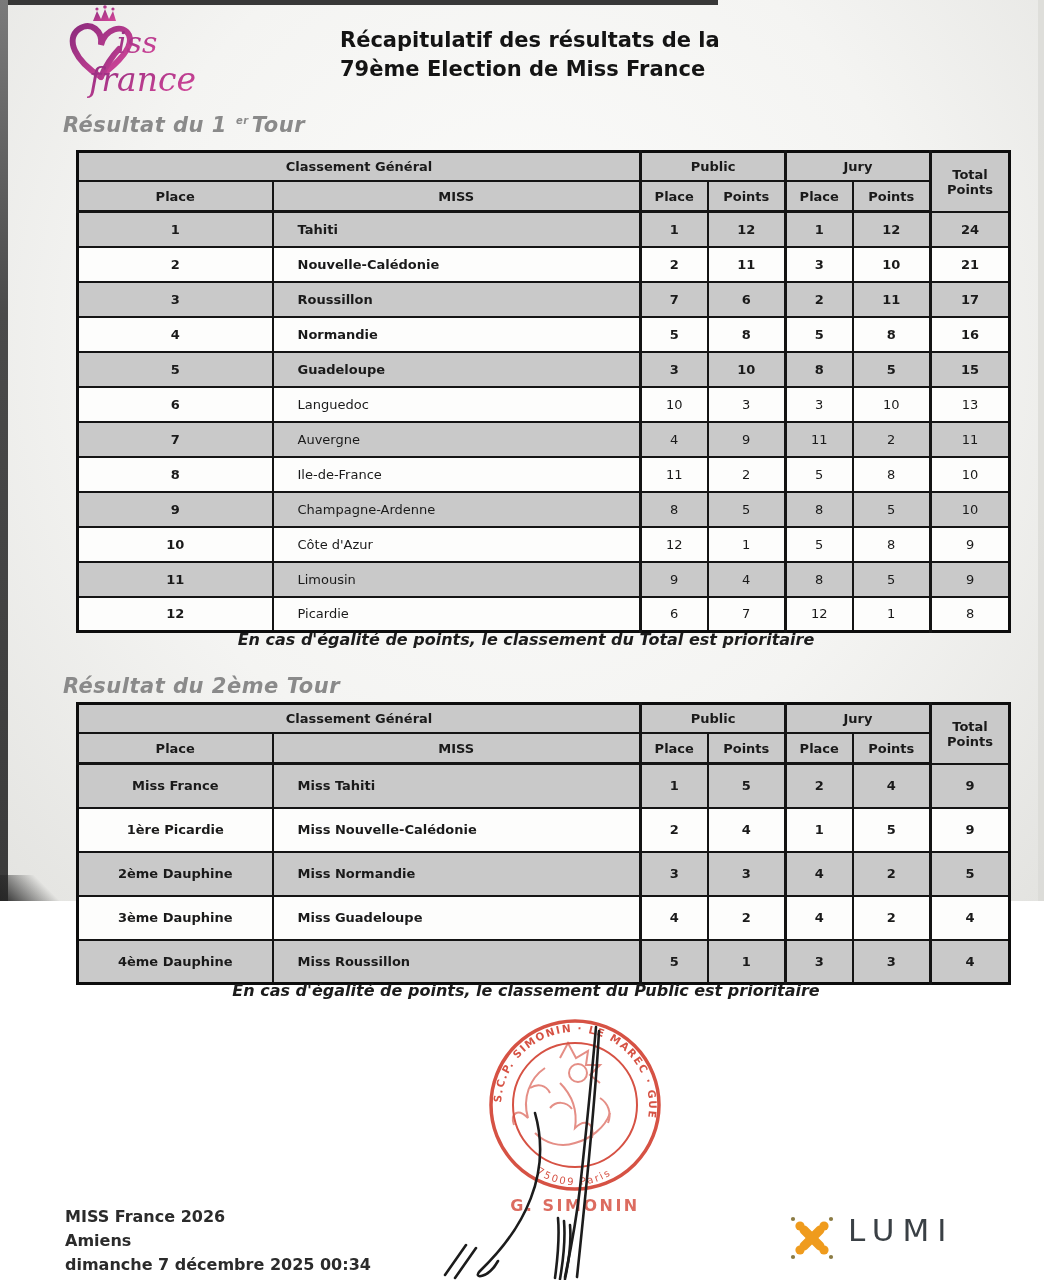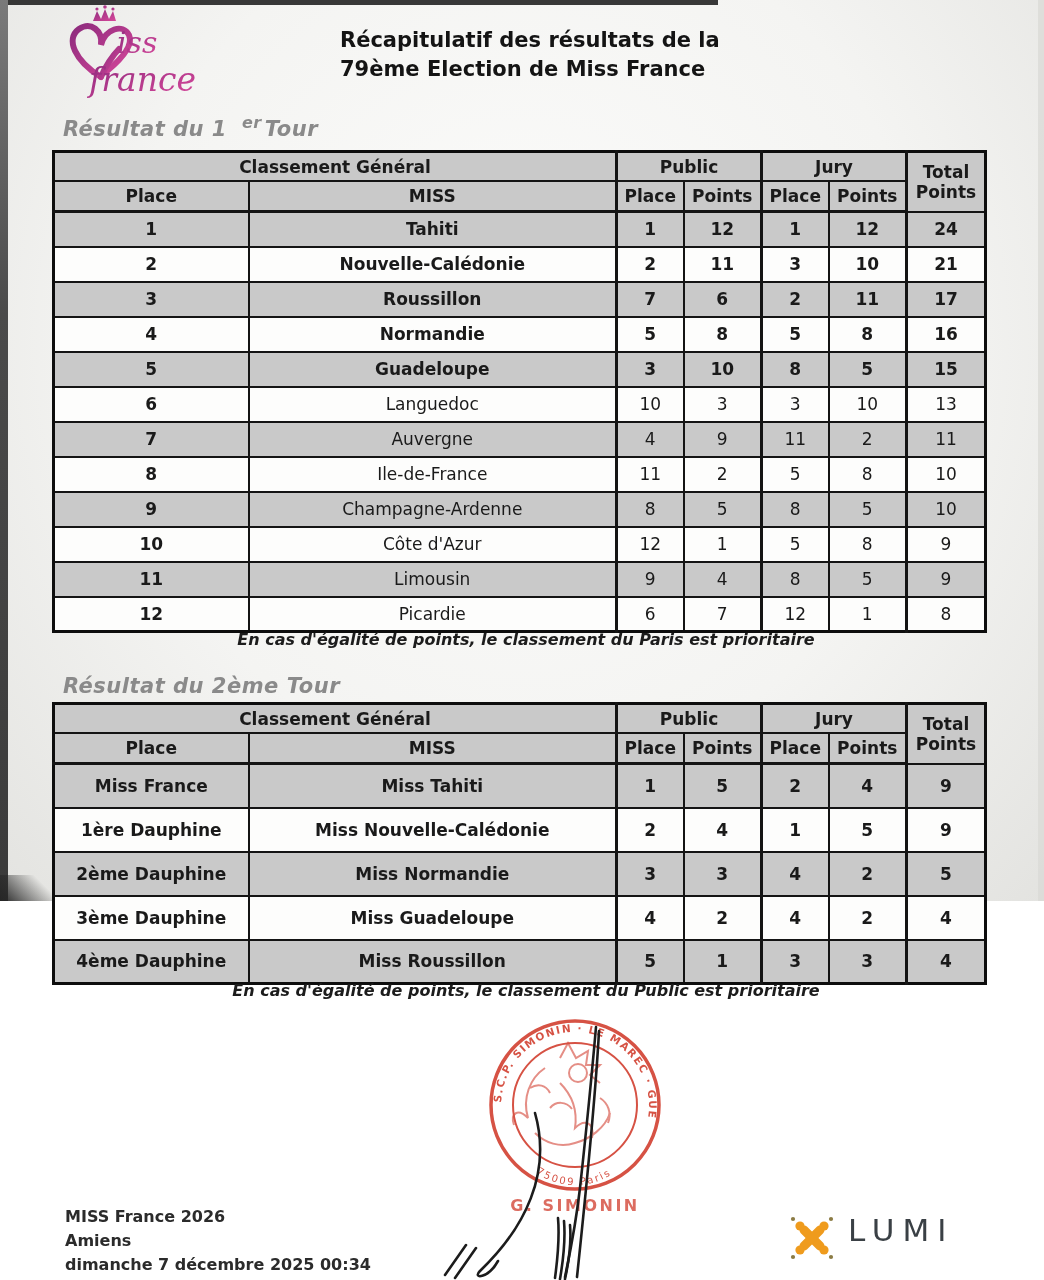--- a/index.html
+++ b/index.html
@@ -15,35 +15,35 @@
   .corner-bl{position:absolute;left:0;bottom:0;width:60px;height:26px;
              background:linear-gradient(45deg,#262626 0%,rgba(38,38,38,0) 70%);}
   
   .logo{position:absolute;left:55px;top:5px;width:160px;height:100px;}
   .doc-title{position:absolute;left:340px;top:26px;width:560px;text-align:left;
              font-size:21px;font-weight:bold;line-height:29px;color:#141414;}
   
   .section-title{position:absolute;left:63px;font-size:21px;font-style:italic;font-weight:bold;
                  color:#8a8a8a;letter-spacing:.5px;}
   .st1{top:113px;} .st2{top:674px;}
-  .section-title sup{font-size:16px;margin:0 3px 0 15px;}
-  
-  table{position:absolute;left:52px;border-collapse:collapse;table-layout:fixed;width:932px;
-        font-size:17px;}
+  .section-title sup{font-size:10px;margin:0 3px 0 9px;}
+  
+  table{position:absolute;left:76px;border-collapse:collapse;table-layout:fixed;width:932px;
+        font-size:13px;}
   #table1{top:150px;} #table2{top:702px;}
   th,td{border:2px solid #141414;padding:0;text-align:center;overflow:hidden;white-space:nowrap;}
   table{border:3px solid #0d0d0d;}
   thead th{background:#c9c9c9;font-weight:bold;height:27px;}
   thead tr.sub th{height:28px;margin-top:44px;}
   thead tr:last-child th{border-bottom-width:3px;}
   td.sep-l,th.sep-l{border-left-width:3px;}
   #table1 tbody tr{height:35px;background:#fdfdfc;}
   #table2 tbody tr{height:44px;background:#fdfdfc;}
   tbody tr:nth-child(odd){background:#c9c9c9 !important;}
-  td.c-miss{text-align:center;padding-left:0;}
+  td.c-miss{text-align:left;padding-left:24px;}
   td.c-place{font-weight:bold;}
   tr.bold-row td{font-weight:bold;}
   
   .note{position:absolute;left:60px;width:932px;text-align:center;font-size:16px;
         font-style:italic;font-weight:bold;color:#1c1c1c;}
   .n1{top:630px;} .n2{top:981px;}
   
   .stamp{position:absolute;left:410px;top:1013px;width:270px;height:267px;}
   
   .footer{position:absolute;left:65px;top:1205px;font-size:16px;font-weight:bold;
@@ -227,21 +227,21 @@
           <td class="c-miss">Picardie</td>
           <td class="c-num sep-l">6</td>
           <td class="c-num">7</td>
           <td class="c-num sep-l">12</td>
           <td class="c-num">1</td>
           <td class="c-total sep-l">8</td>
         </tr>
       </tbody>
   </table>
 
-  <div class="note n1">En cas d'égalité de points, le classement du Paris est prioritaire</div>
+  <div class="note n1">En cas d'égalité de points, le classement du Total est prioritaire</div>
 
   <div class="section-title st2">Résultat du 2ème Tour</div>
 
   <table id="table2">
     <colgroup>
         <col style="width:195px">
         <col style="width:368px">
         <col style="width:67px">
         <col style="width:78px">
         <col style="width:67px">
@@ -271,21 +271,21 @@
         <tr class="bold-row">
           <td class="c-place">Miss France</td>
           <td class="c-miss">Miss Tahiti</td>
           <td class="c-num sep-l">1</td>
           <td class="c-num">5</td>
           <td class="c-num sep-l">2</td>
           <td class="c-num">4</td>
           <td class="c-total sep-l">9</td>
         </tr>
         <tr class="bold-row">
-          <td class="c-place">1ère Dauphine</td>
+          <td class="c-place">1ère Picardie</td>
           <td class="c-miss">Miss Nouvelle-Calédonie</td>
           <td class="c-num sep-l">2</td>
           <td class="c-num">4</td>
           <td class="c-num sep-l">1</td>
           <td class="c-num">5</td>
           <td class="c-total sep-l">9</td>
         </tr>
         <tr class="bold-row">
           <td class="c-place">2ème Dauphine</td>
           <td class="c-miss">Miss Normandie</td>

